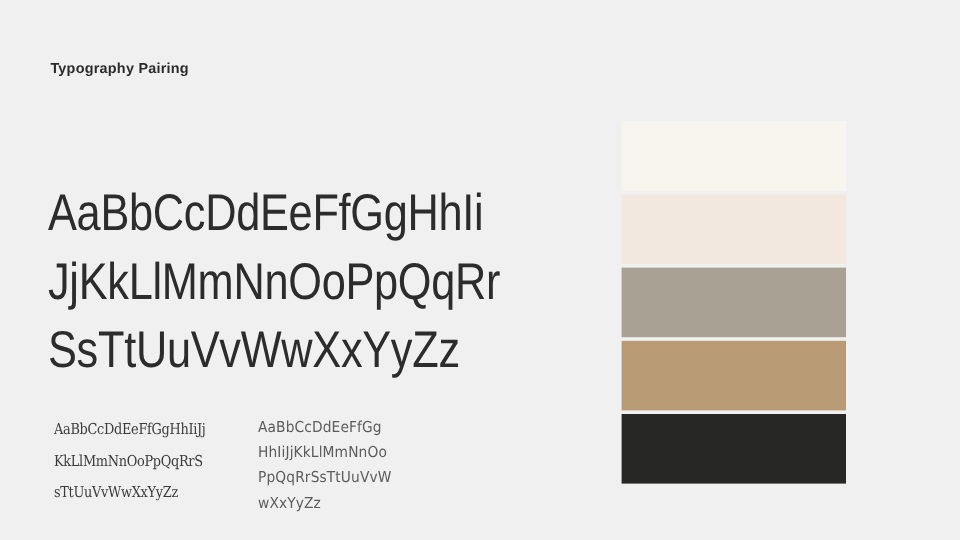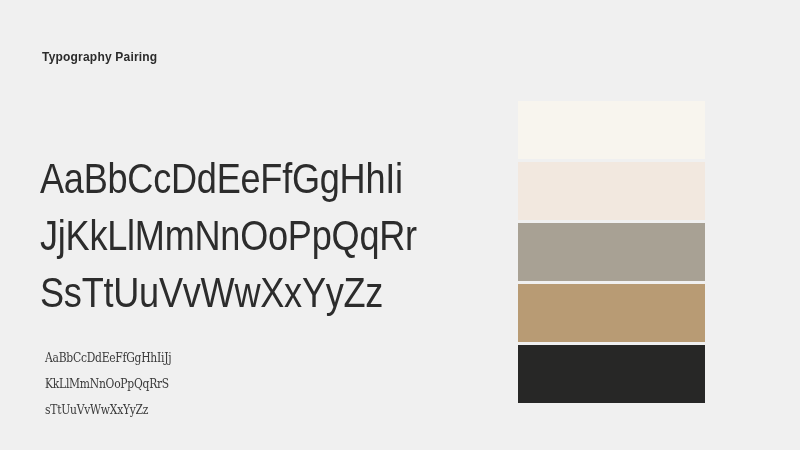--- a/index.html
+++ b/index.html
@@ -138,20 +138,26 @@
     </div>
 
     <div id="secondary-specimens">
 
       <div id="serif-specimen">
         <div class="serif-line">AaBbCcDdEeFfGgHhIiJj</div>
         <div class="serif-line">KkLlMmNnOoPpQqRrS</div>
         <div class="serif-line">sTtUuVvWwXxYyZz</div>
       </div>
 
+      <div id="geometric-specimen">
+        <div class="geometric-line">AaBbCcDdEeFfGg</div>
+        <div class="geometric-line">HhIiJjKkLlMmNnOo</div>
+        <div class="geometric-line">PpQqRrSsTtUuVvW</div>
+        <div class="geometric-line">wXxYyZz</div>
+      </div>
 
     </div>
   </div>
 
 
   <div id="color-panel">
     <div class="swatch" style="background-color: rgb(248, 245, 238);"></div>
     <div class="swatch" style="background-color: rgb(242, 232, 223);"></div>
     <div class="swatch" style="background-color: rgb(168, 161, 148);"></div>
     <div class="swatch" style="background-color: rgb(184, 155, 116);"></div>

